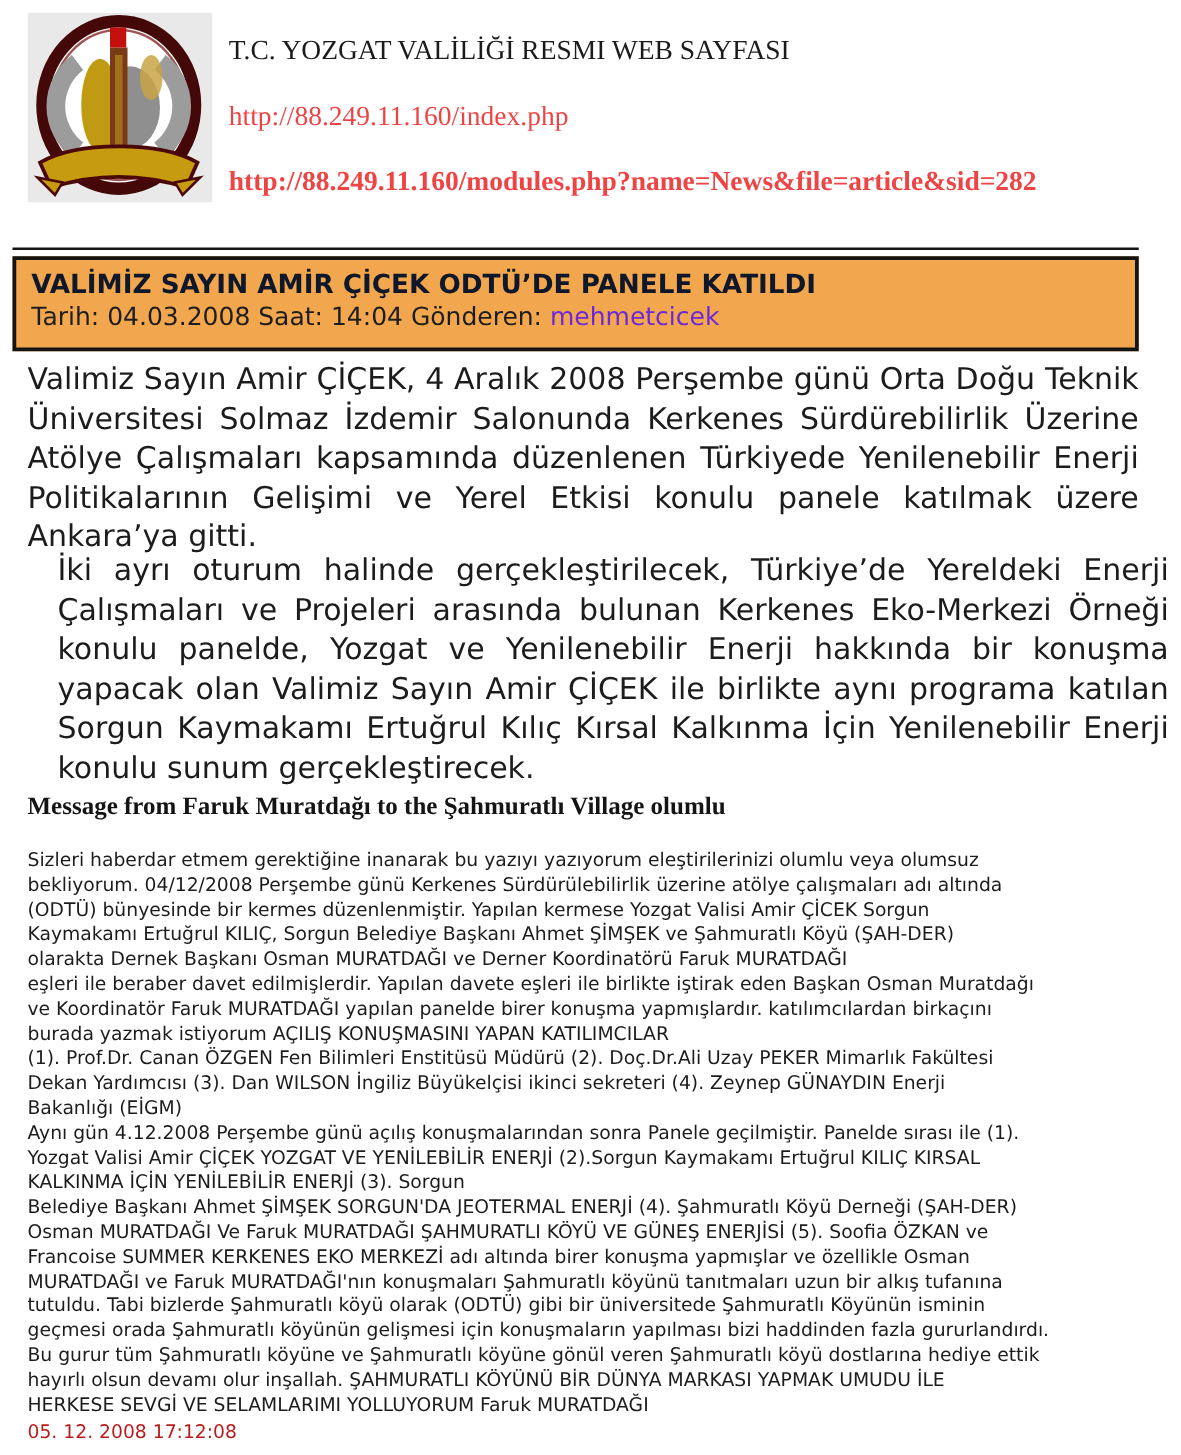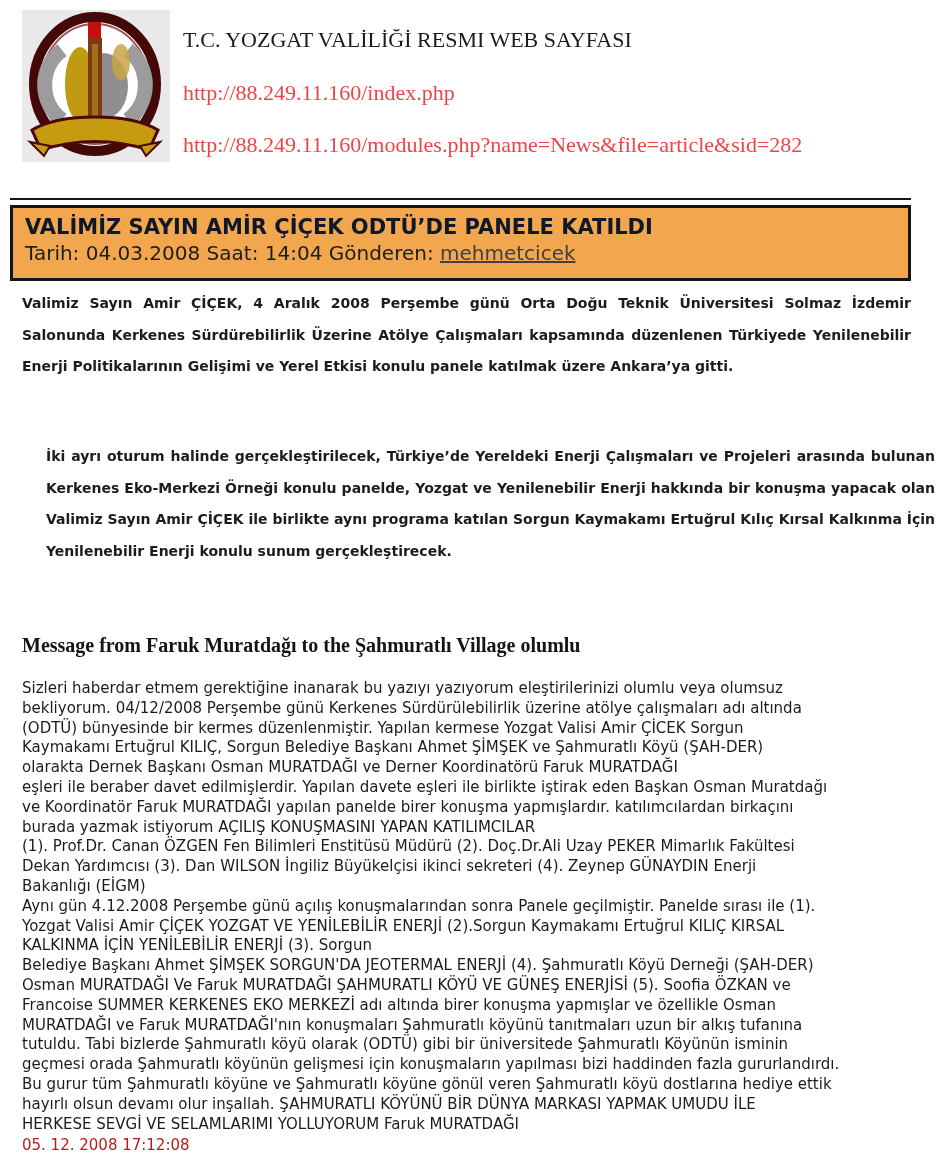--- a/index.html
+++ b/index.html
@@ -3,29 +3,29 @@
 <meta charset="utf-8">
 <style>
   html,body{margin:0;padding:0;background:#ffffff;}
   .page{position:relative;width:945px;height:1164px;background:#ffffff;color:#1a1a1a;overflow:hidden;
         font-family:"DejaVu Sans",sans-serif;}
   .logo{position:absolute;left:22px;top:10px;width:148px;height:152px;}
   .site-title{position:absolute;left:183px;top:27px;font-family:"Liberation Serif",serif;
               font-size:22px;white-space:nowrap;color:#1b1b1b;}
   .page-url{position:absolute;left:183px;font-family:"Liberation Serif",serif;font-size:22px;
             white-space:nowrap;color:#ef4444;}
-  .url1{top:80px;} .url2{top:132px;}
+  .url1{top:80px;} .url2{top:132px;font-weight:bold;}
   .top-rule{position:absolute;left:10px;top:198px;width:901px;height:2px;background:#141414;}
   .banner{position:absolute;left:10px;top:205px;width:901px;box-sizing:border-box;
           border:3px solid #141414;background:#F2A74E;padding:6px 10px 12px 12px;}
   .banner-title{font-weight:bold;font-size:21px;line-height:26px;color:#0f172a;white-space:nowrap;}
   .banner-meta{font-size:20px;line-height:26px;color:#1d1d1d;white-space:nowrap;}
-  .sender-link{text-decoration:underline;color:#404040;cursor:pointer;}
-  .para{position:absolute;left:22px;width:889px;text-align:justify;font-size:14px;
-        line-height:31.5px;color:#1c1c1c;font-weight:bold;}
+  .sender-link{color:#6d28d9;cursor:pointer;}
+  .para{position:absolute;left:22px;width:889px;text-align:justify;font-size:24px;
+        line-height:31.5px;color:#1c1c1c;}
   .para1{top:288px;} .para2{top:441px;margin-left:24px;}
   .msg-heading{position:absolute;left:22px;top:634px;font-family:"Liberation Serif",serif;
                font-weight:bold;font-size:20px;white-space:nowrap;color:#141414;}
   .msg-body{position:absolute;left:22px;top:679px;width:918px;font-size:15px;line-height:19.8px;
             white-space:pre-line;color:#1c1c1c;}
   .timestamp{position:absolute;left:22px;top:1136px;font-size:15px;line-height:19.8px;color:#b91c1c;}
 </style>
 </head>
 <body>
 

